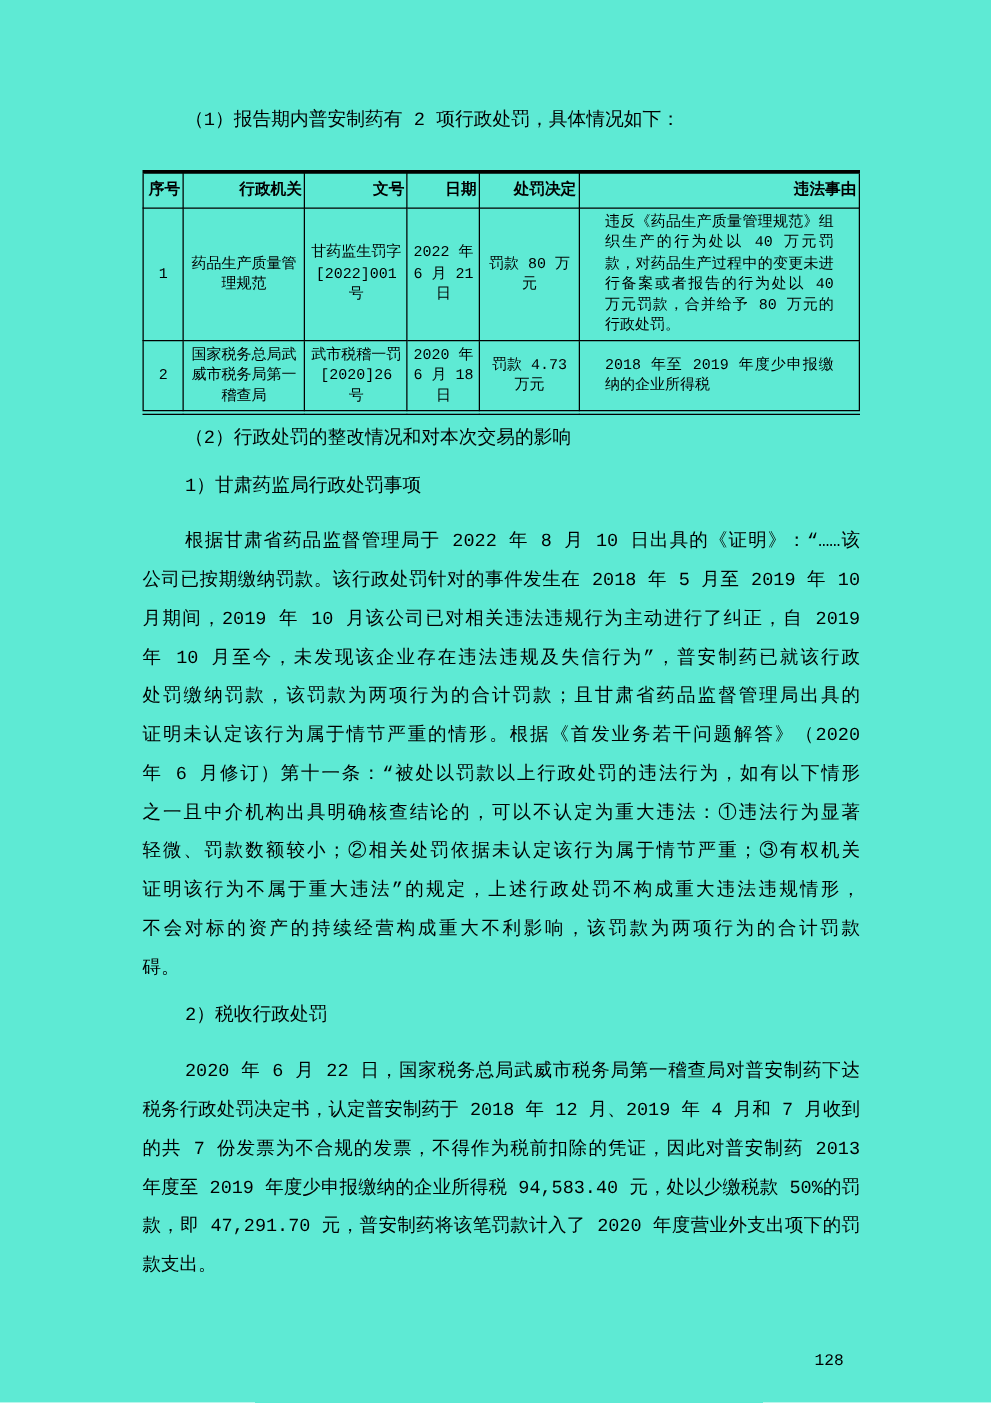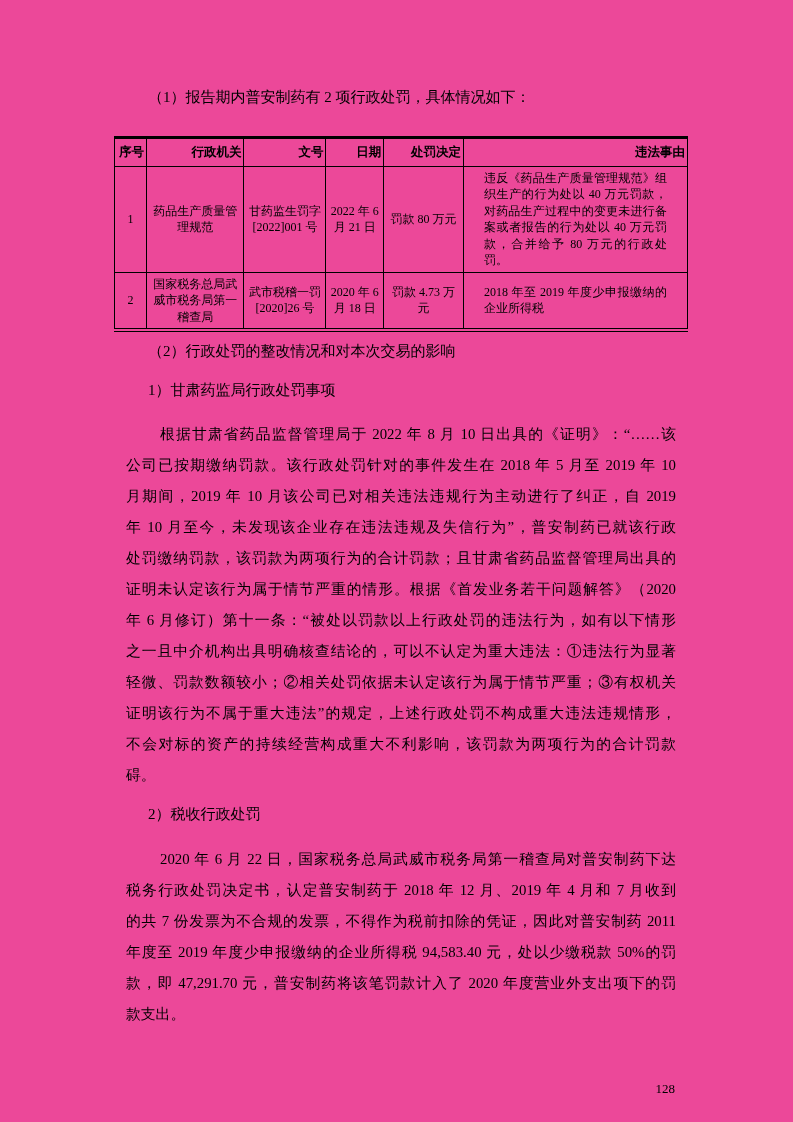--- a/index.html
+++ b/index.html
@@ -4,23 +4,23 @@
 <style>
   html, body {
     margin: 0;
     padding: 0;
     background: #ffffff;
   }
   .page {
     position: relative;
     width: 793px;
     height: 1122px;
-    background: #ec4899;
+    background: #5eead4;
     color: #000000;
-    font-family: Liberation Serif, serif;
+    font-family: Liberation Mono, monospace;
     overflow: hidden;
   }
   .content {
     position: absolute;
     left: 114px;
     top: 86px;
     width: 574px;
   }
   .heading {
     font-size: 15px;
@@ -61,21 +61,21 @@
     padding: 3px 20px;
   }
   .col-no     { width: 5.6%; }
   .col-agency { width: 17.0%; }
   .col-docno  { width: 14.3%; }
   .col-date   { width: 10.1%; }
   .col-dec    { width: 13.9%; }
   .col-reason { width: 39.1%; }
 
   .para {
-    margin: 12px;
+    margin: 0;
   }
   .para-1 { margin-top: 18px; }
   .para-2 { margin-top: 19px; }
   .para .line {
     font-size: 14.8px;
     line-height: 31px;
     text-align: justify;
     text-align-last: justify;
     white-space: nowrap;
   }
@@ -159,21 +159,21 @@
         <div class="line">不会对标的资产的持续经营构成重大不利影响，该罚款为两项行为的合计罚款</div>
         <div class="line">碍。</div>
       </div>
 
     <div class="heading subheading-2">2）税收行政处罚</div>
 
     <div class="para para-2">
 
     <div class="line">2020 年 6 月 22 日，国家税务总局武威市税务局第一稽查局对普安制药下达</div>
         <div class="line">税务行政处罚决定书，认定普安制药于 2018 年 12 月、2019 年 4 月和 7 月收到</div>
-        <div class="line">的共 7 份发票为不合规的发票，不得作为税前扣除的凭证，因此对普安制药 2011</div>
+        <div class="line">的共 7 份发票为不合规的发票，不得作为税前扣除的凭证，因此对普安制药 2013</div>
         <div class="line">年度至 2019 年度少申报缴纳的企业所得税 94,583.40 元，处以少缴税款 50%的罚</div>
         <div class="line">款，即 47,291.70 元，普安制药将该笔罚款计入了 2020 年度营业外支出项下的罚</div>
         <div class="line">款支出。</div>
       </div>
 
   </div>
 
   <div class="page-number">128</div>
 </div>
 

